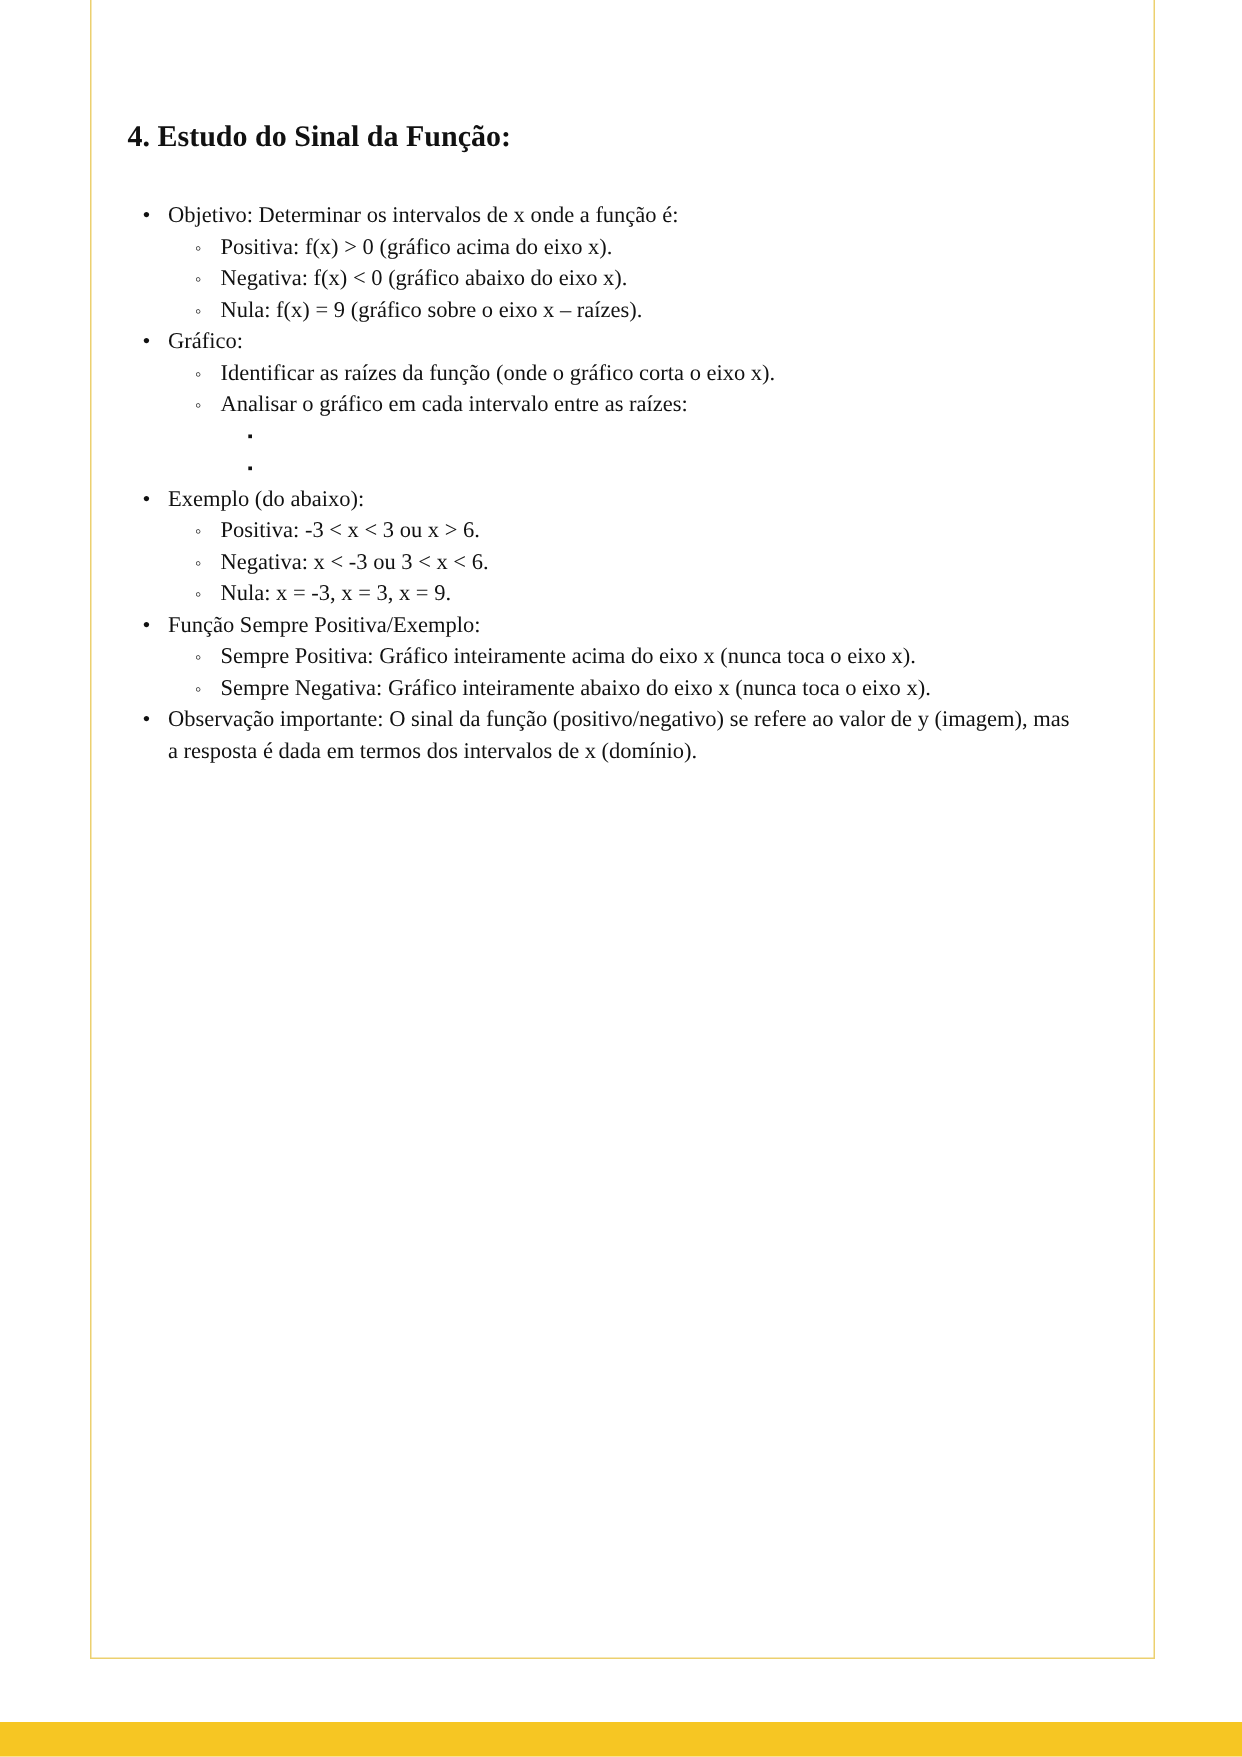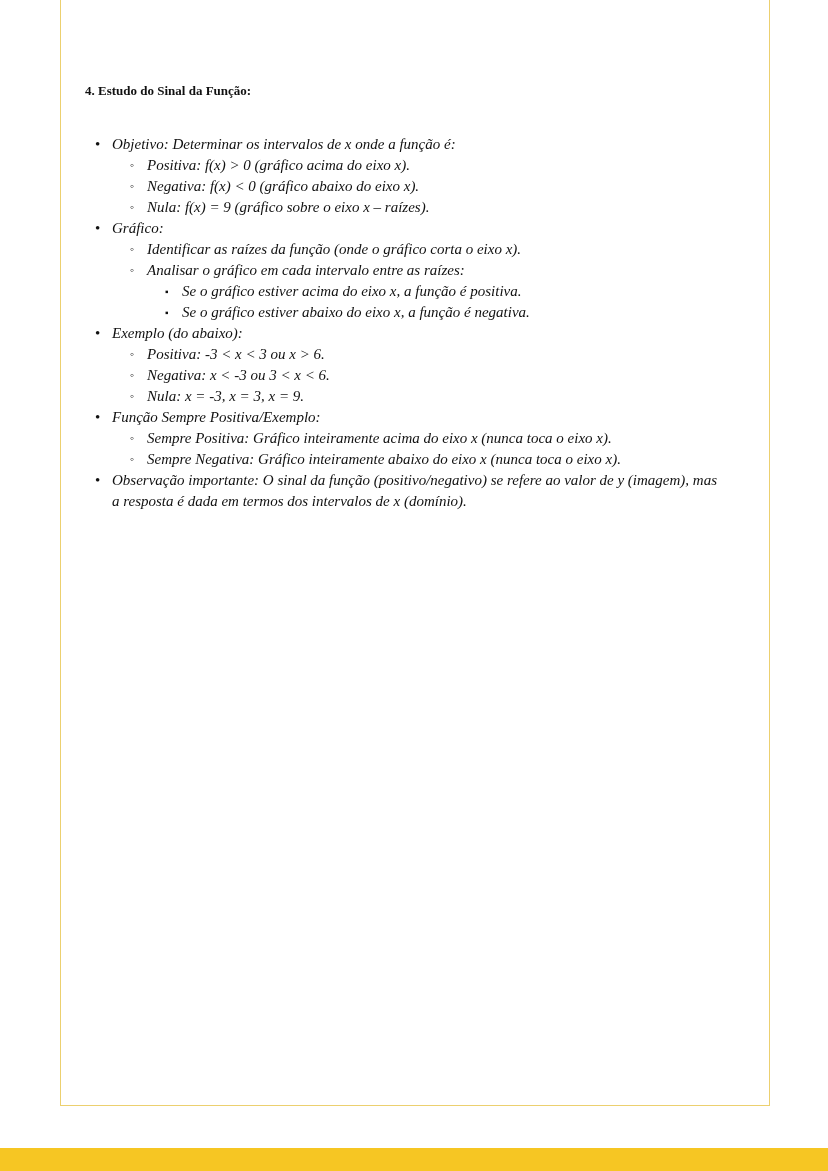--- a/index.html
+++ b/index.html
@@ -22,21 +22,21 @@
     left:60px;top:-22px;
     width:710px;height:1128px;
     background:#ffffff;
     border:1px solid var(--page-border);
   }
   .content{
     padding:102px 48px 0 24px;
   }
   .heading{
     font-weight:bold;
-    font-size:13px;
+    font-size:20px;
     line-height:20px;
     margin:0 0 33px 0;
   }
   .list{
     font-size:15px;
     line-height:21px;
   }
   .li{
     display:flex;
     align-items:flex-start;
@@ -45,21 +45,21 @@
   .li-1{padding-left:45px;}
   .li-2{padding-left:80px;}
   .marker{
     flex:0 0 17px;
     width:17px;
     text-align:left;
   }
   .m0{font-size:15px;}
   .m1{font-size:12px;line-height:21px;}
   .m2{font-size:10px;line-height:21px;}
-  .txt{flex:1 1 auto;font-style:italic;}
+  .txt{flex:1 1 auto;}
   .bottom-bar{
     position:absolute;
     left:0;bottom:0;
     width:828px;height:23px;
     background:var(--bottom-bar);
   }
 </style>
 </head>
 <body>
 
@@ -90,25 +90,23 @@
         <div class="li li-1">
           <span class="marker m1">◦</span>
           <span class="txt">Identificar as raízes da função (onde o gráfico corta o eixo x).</span>
         </div>
         <div class="li li-1">
           <span class="marker m1">◦</span>
           <span class="txt">Analisar o gráfico em cada intervalo entre as raízes:</span>
         </div>
         <div class="li li-2">
           <span class="marker m2">▪</span>
-          <span class="txt">Se o gráfico estiver acima do eixo x, a função é positiva.</span>
         </div>
         <div class="li li-2">
           <span class="marker m2">▪</span>
-          <span class="txt">Se o gráfico estiver abaixo do eixo x, a função é negativa.</span>
         </div>
         <div class="li li-0">
           <span class="marker m0">•</span>
           <span class="txt">Exemplo (do abaixo):</span>
         </div>
         <div class="li li-1">
           <span class="marker m1">◦</span>
           <span class="txt">Positiva: -3 &lt; x &lt; 3 ou x &gt; 6.</span>
         </div>
         <div class="li li-1">

